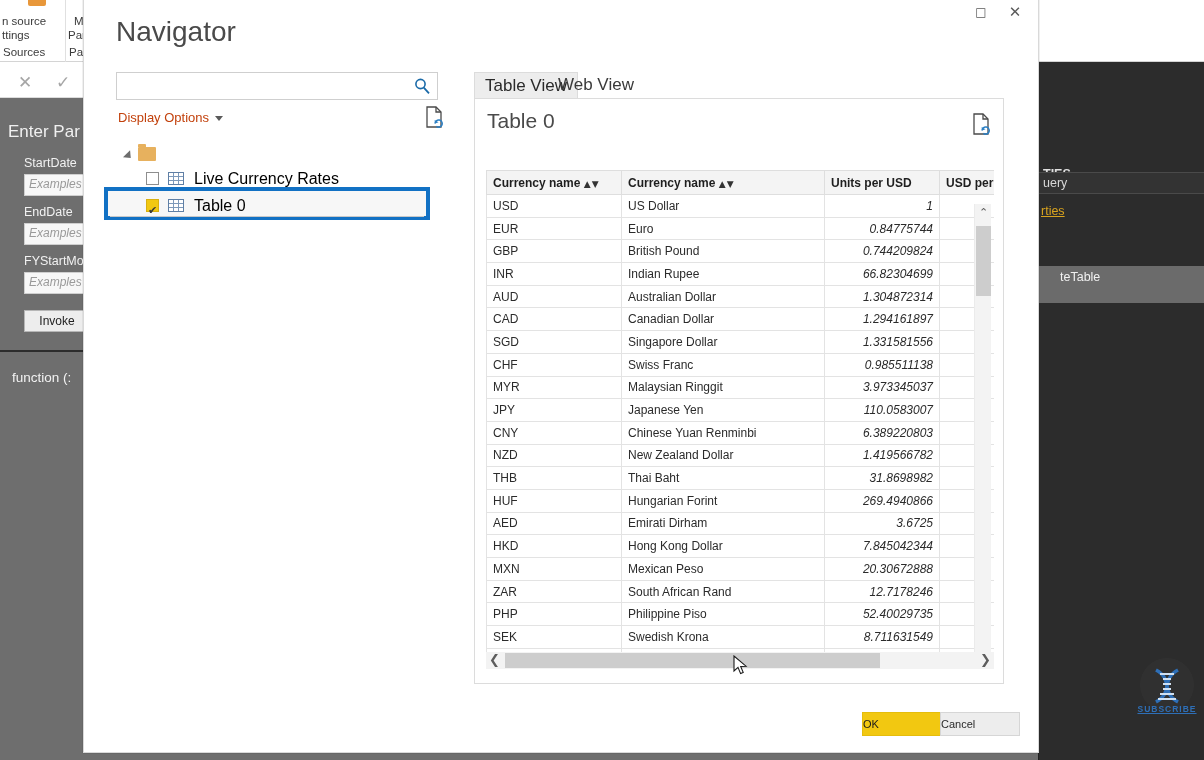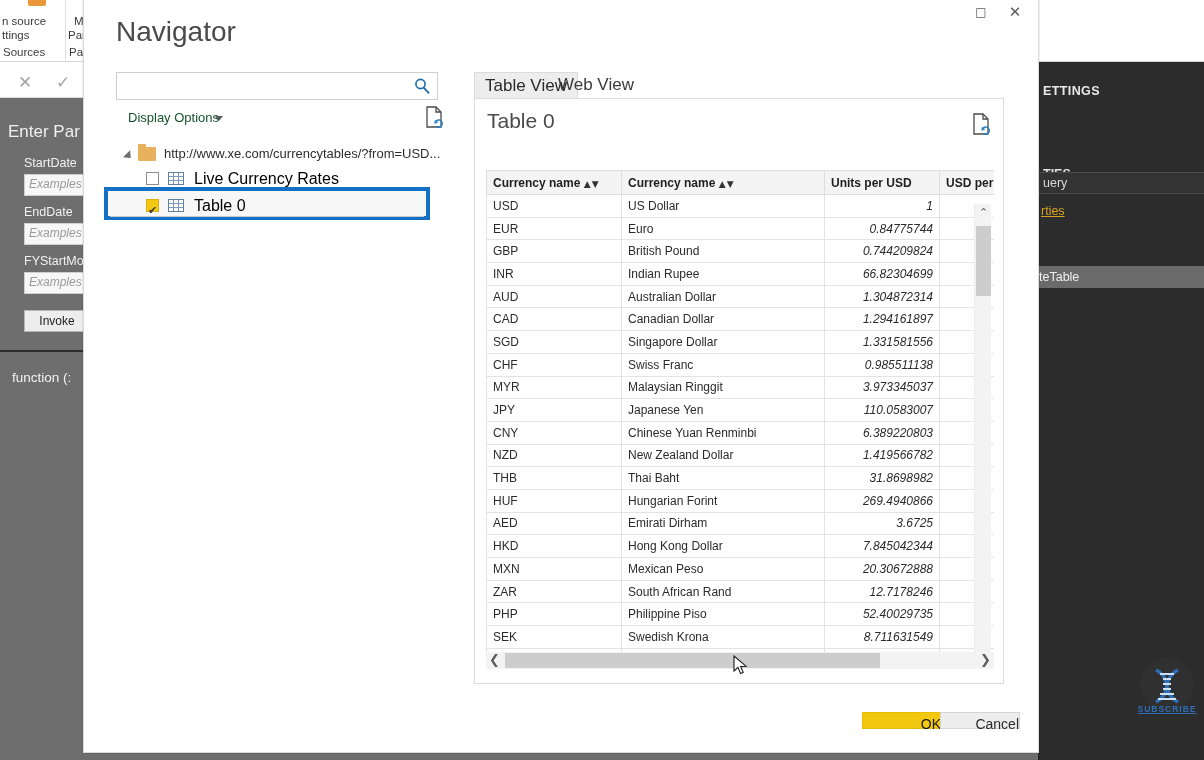--- a/index.html
+++ b/index.html
@@ -98,23 +98,23 @@
     position: absolute; left: 0; width: 166px; height: 22px;
     background: #333333; border-top: 1px solid #4a4a4a; border-bottom: 1px solid #4a4a4a;
     color: #d8d8d8; font-size: 12.5px; line-height: 20px;
     padding-left: 4px; white-space: nowrap; overflow: hidden;
   }
   .rp-link {
     position: absolute; left: 2px; color: #d8a31f; font-size: 12.5px;
     text-decoration: underline; white-space: nowrap; overflow: hidden; width: 164px;
   }
   .rp-step {
-    position: absolute; left: 0; width: 166px; height: 22px;
+    position: absolute; left: 0; width: 166px; height: 37px;
     background: #6b6b6b; color: #f0f0f0; font-size: 12.5px;
-    line-height: 22px; padding-left: 0; white-space: nowrap; overflow: hidden;
+    line-height: 22px; padding-left: 21px; white-space: nowrap; overflow: hidden;
   }
 
   
   .subscribe {
     position: absolute; left: 1130px; top: 658px; width: 74px; height: 62px;
     text-align: center;
   }
   .sub-circle {
     position: absolute; left: 10px; top: 0; width: 54px; height: 54px;
     border-radius: 50%; background: rgba(255,255,255,0.025);
@@ -157,21 +157,21 @@
   }
   .search-input {
     position: absolute; left: 6px; top: 0; width: 290px; height: 26px;
     border: none; outline: none; font-size: 12.5px; color: #333;
     font-family: "Liberation Sans", sans-serif; background: transparent;
   }
   .search-icon {
     position: absolute; right: 6px; top: 4px; width: 18px; height: 18px;
   }
   .disp-opt {
-    position: absolute; left: 12px; top: 38px; font-size: 13px; color: #14532d;
+    position: absolute; left: 2px; top: 38px; font-size: 13px; color: #c2410c;
     white-space: nowrap;
   }
   .disp-caret {
     position: absolute; left: 99px; top: 44px;
     width: 0; height: 0; border-left: 4px solid transparent;
     border-right: 4px solid transparent; border-top: 5px solid #5a5a5a;
   }
   .refresh-icon { position: absolute; right: 2px; top: 34px; width: 20px; height: 22px; }
 
   .tree { position: absolute; left: 0; top: 70px; width: 330px; }
@@ -305,22 +305,22 @@
   .hs-thumb {
     position: absolute; left: 19px; top: 1px; width: 375px; height: 15px;
     background: #cdcdcd;
   }
 
   
   .cursor { position: absolute; left: 733px; top: 655px; width: 16px; height: 22px; }
 
   
   .btn {
-    position: absolute; height: 17px; width: 80px;
-    font-size: 14px; text-align: right; line-height: 23px;
+    position: absolute; height: 24px; width: 80px;
+    font-size: 11px; text-align: left; line-height: 23px;
   }
   .btn-ok { left: 778px; top: 712px; background: #f2c811; color: #1a1a1a; border: 1px solid #e5bd0c; }
   .btn-cancel { left: 856px; top: 712px; background: #ededed; color: #2a2a2a; border: 1px solid #d6d6d6; }
 </style>
 </head>
 <body>
 
 <div id="root">
 
   <div class="bg-ribbon">
@@ -353,21 +353,20 @@
   <div class="param-input" style="top:223px;">Examples</div>
 
   <div class="param-label" style="top:254px;">FYStartMo</div>
   <div class="param-input" style="top:272px;">Examples</div>
 
   <div class="invoke-btn">Invoke</div>
   <div class="param-divider"></div>
   <div class="fn-sig">function (:</div>
 
   <div class="bg-right-panel">
-    <div class="rp-head" style="top:12px;">ETTINGS</div>
     <div class="rp-sub" style="top:62px;">TIES</div>
     <div class="rp-field" style="top:110px;">uery</div>
     <div class="rp-link" style="top:142px;">rties</div>
     <div class="rp-sub" style="top:172px;"> STEPS</div>
     <div class="rp-step" style="top:204px;">teTable</div>
   </div>
 
   <div class="subscribe">
     <div class="sub-circle"></div>
     <svg width="74" height="50" style="position:absolute;left:0;top:2px;">
@@ -414,21 +413,20 @@
         <path d="M12 1 V6 H17" fill="none" stroke="#4a4a4a" stroke-width="1.3"></path>
         <path d="M11 17.5 a3.6 3.6 0 1 1 1.4 2.9" fill="none" stroke="#2b7fc4" stroke-width="1.5"></path>
         <path d="M10.6 14 l0.6 3.6 l3.3 -1.3 z" fill="#2b7fc4"></path>
       </svg>
 
       <div class="tree">
 
         <div class="tree-row tree-root">
           <span class="tri"></span>
           <span class="folder"></span>
-          <span class="root-label">http://www.xe.com/currencytables/?from=USD...</span>
         </div>
 
 
         <div class="child-row">
           <span class="cb"></span>
           <span class="grid-icon"></span>
           <span class="child-label">Live Currency Rates</span>
         </div>
 
         <div class="child-row sel">

